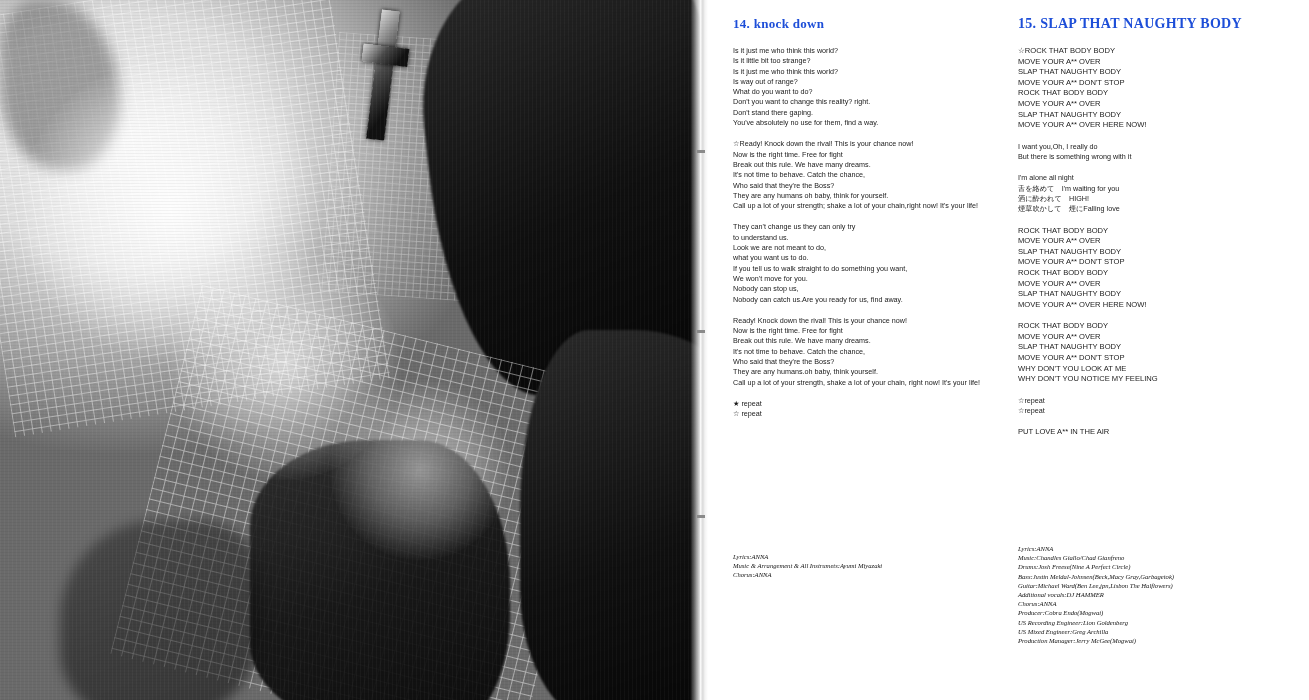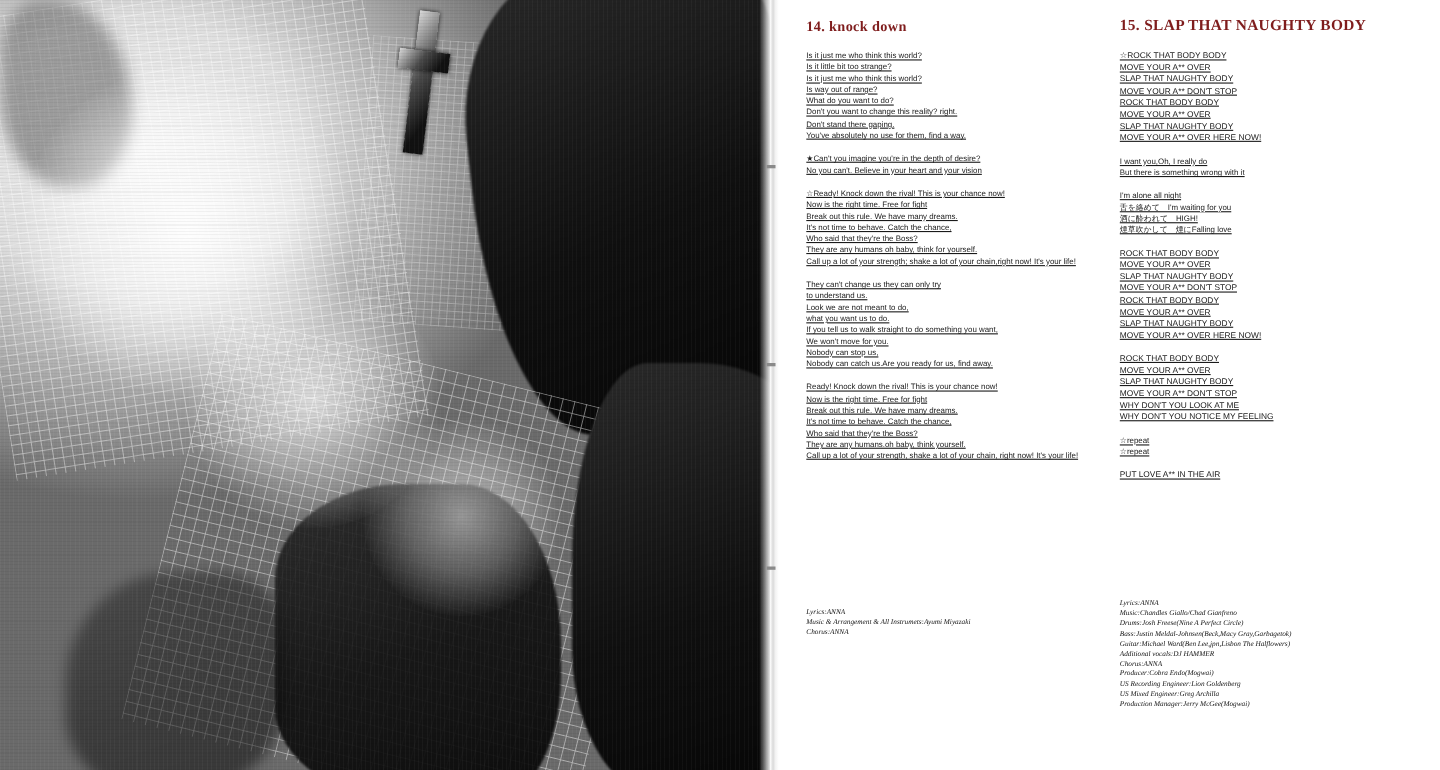--- a/index.html
+++ b/index.html
@@ -128,37 +128,36 @@
     background: #ffffff;
   }
   .col {
     position: absolute;
     top: 16px;
   }
   .col-left { left: 25px; width: 280px; }
   .col-right { left: 310px; width: 285px; }
 
   .track-title {
-    color: #7f1d1d;
+    color: #1d4ed8;
     font-weight: bold;
     font-family: "Liberation Serif", serif;
     letter-spacing: .3px;
     margin: 0 0 14px 0;
   }
   .track-title.t14 { font-size: 13px; }
   .track-title.t15 { font-size: 14px; white-space: nowrap; }
 
   .stanza {
     font-size: 7.2px;
     line-height: 10.3px;
     color: #1a1a1a;
     margin: 0 0 11px 0;
     white-space: pre-line;
     font-family: "Liberation Sans", sans-serif;
-    text-decoration: underline;
   }
   .stanza.caps {
     font-size: 7.6px;
     line-height: 10.6px;
   }
   .credits {
     font-size: 6.6px;
     line-height: 9.2px;
     color: #111;
     font-style: italic;
@@ -202,22 +201,20 @@
     <div class="col col-left">
       <div class="track-title t14">14. knock down</div>
       <div class="stanza">Is it just me who think this world?
 Is it little bit too strange?
 Is it just me who think this world?
 Is way out of range?
 What do you want to do?
 Don't you want to change this reality?  right.
 Don't stand there gaping.
 You've absolutely no use for them, find a way.</div>
-      <div class="stanza">★Can't you imagine you're in the depth of desire?
-  No you can't. Believe in your heart and your vision</div>
       <div class="stanza">☆Ready! Knock down the rival! This is your chance now!
   Now is the right time. Free for fight
   Break out this rule. We have many dreams.
   It's not time to behave. Catch the chance,
   Who said that they're the Boss?
   They are any humans oh baby, think for yourself.
   Call up a lot of your strength; shake a lot of your chain,right now! It's your life!</div>
       <div class="stanza">They can't change us they can only try
 to understand us.
 Look we are not meant to do,
@@ -226,20 +223,22 @@
 We won't move for you.
 Nobody can stop us,
 Nobody can catch us.Are you ready for us, find away.</div>
       <div class="stanza">Ready! Knock down the rival! This is your chance now!
 Now is the right time. Free for fight
 Break out this rule. We have many dreams.
 It's not time to behave. Catch the chance,
 Who said that they're the Boss?
 They are any humans.oh baby, think yourself.
 Call up a lot of your strength, shake a lot of your chain, right now! It's your life!</div>
+      <div class="stanza">★ repeat
+☆ repeat</div>
     </div>
     <div class="credits-block credits-left">
       <div class="credits">Lyrics:ANNA
 Music &amp; Arrangement &amp; All Instrumets:Ayumi Miyazaki
 Chorus:ANNA</div>
     </div>
 
     <div class="col col-right">
       <div class="track-title t15">15. SLAP THAT NAUGHTY BODY</div>
       <div class="stanza caps">☆ROCK THAT BODY BODY

